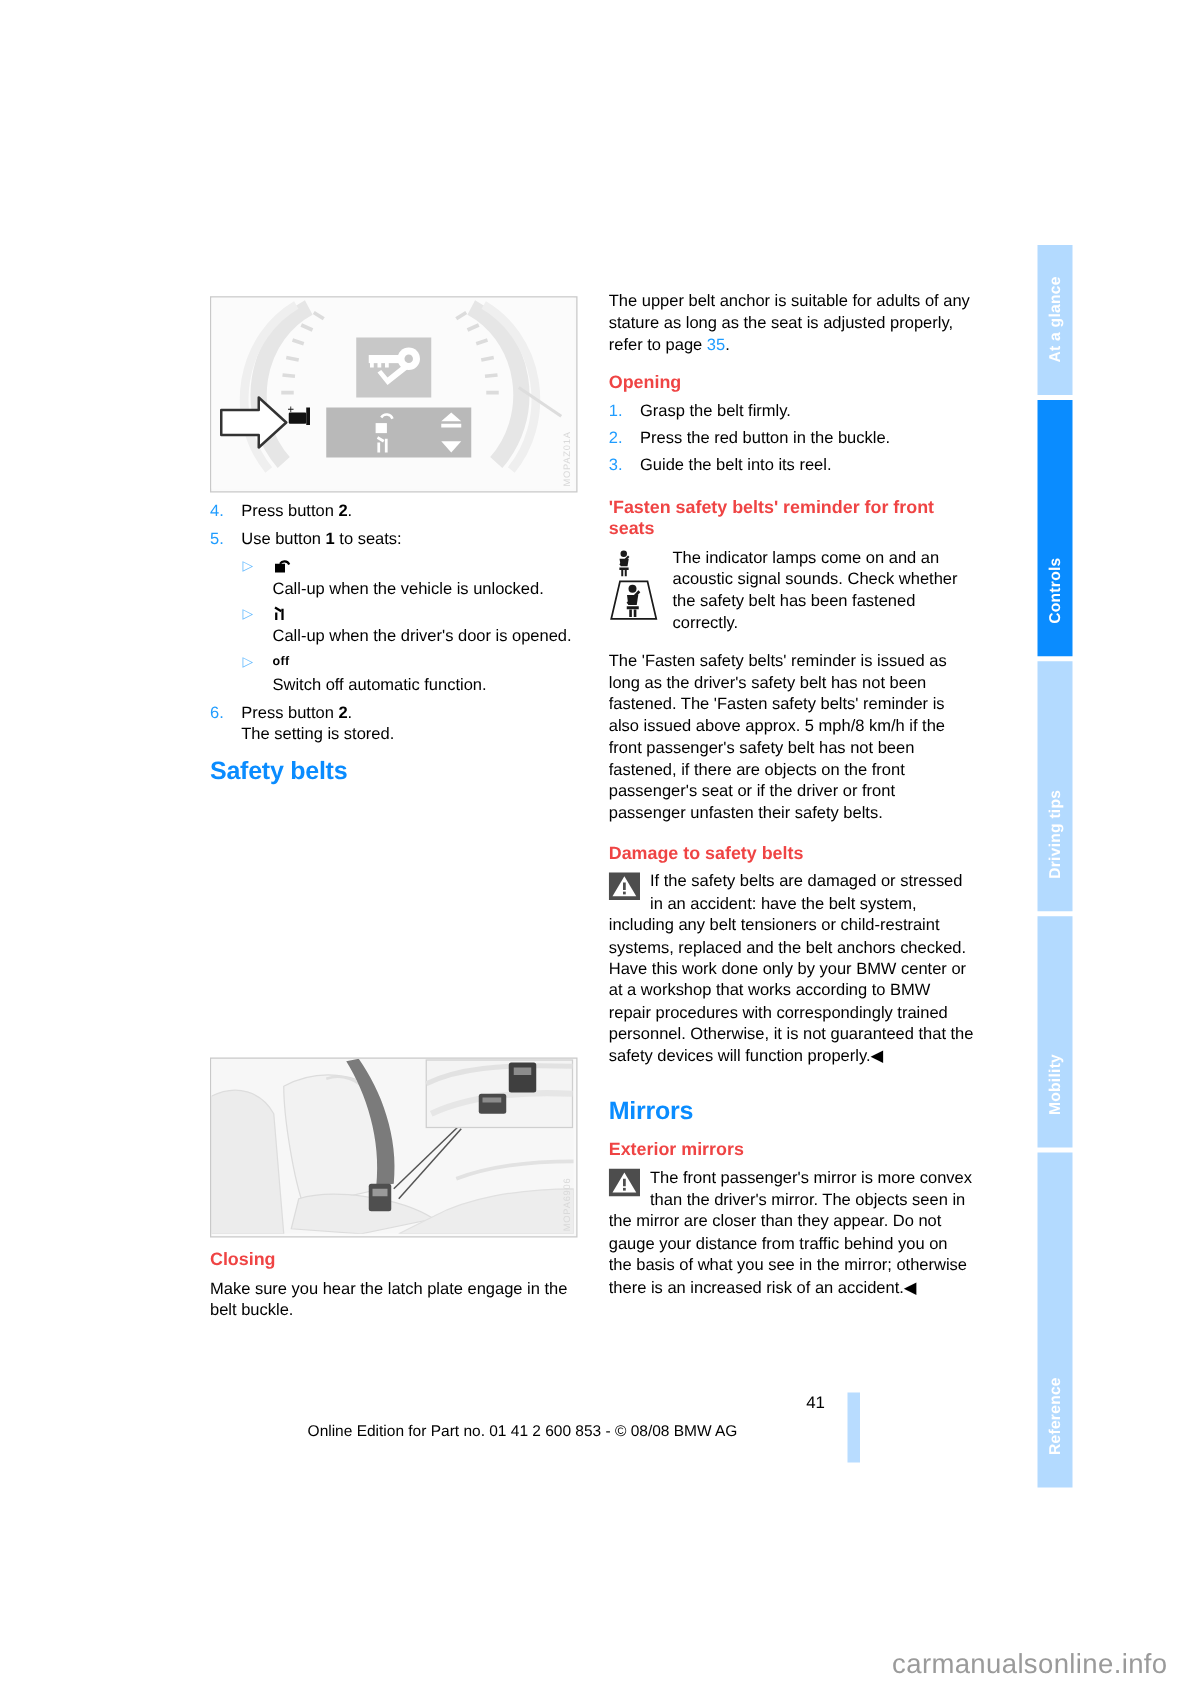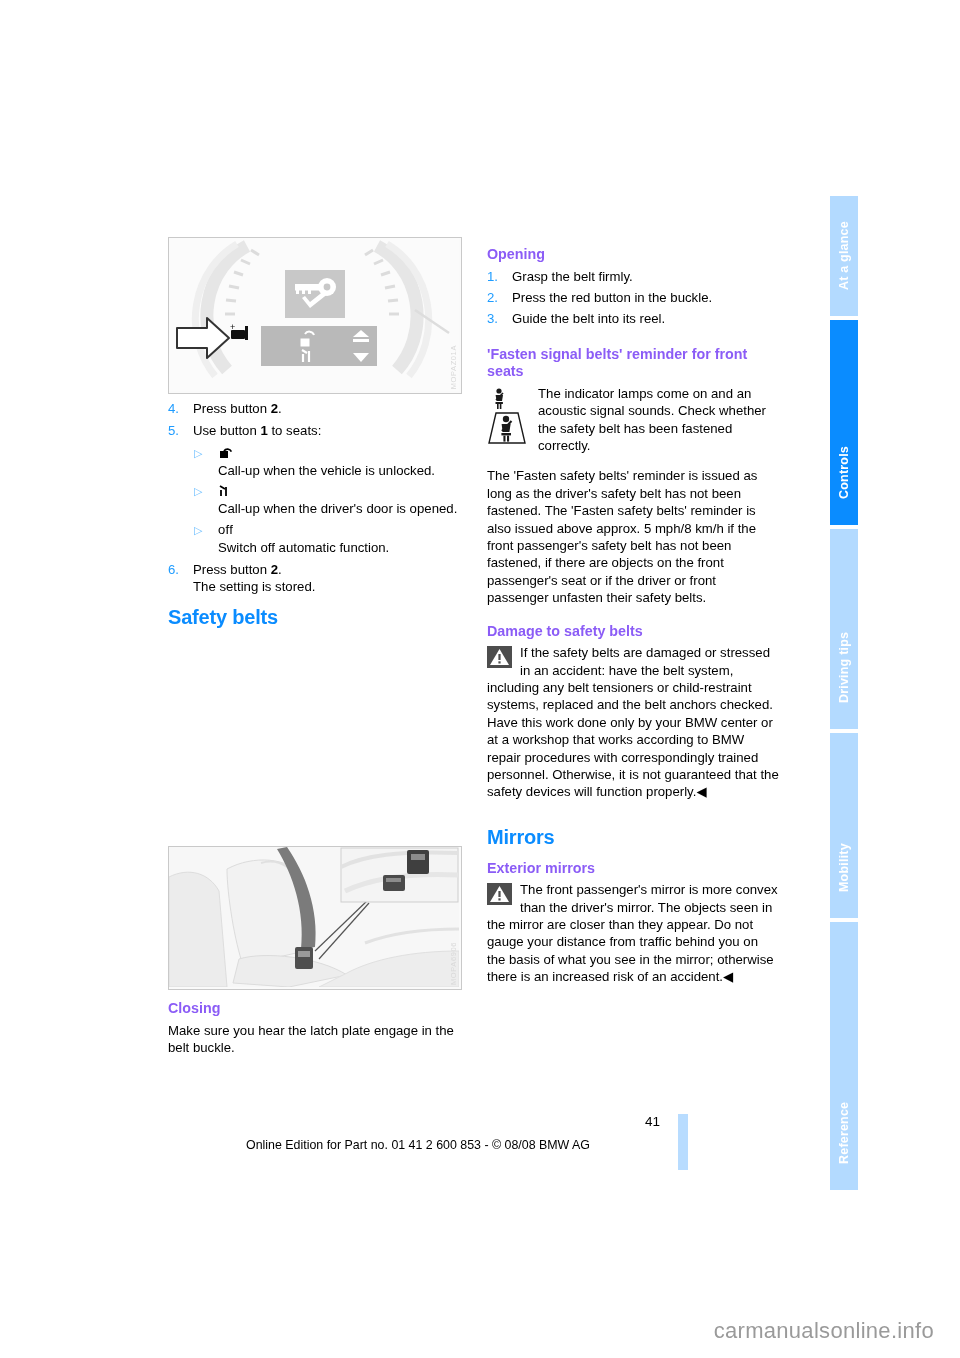--- a/index.html
+++ b/index.html
@@ -69,21 +69,21 @@
   
   h1.sec {
     color: #0a8cff;
     font-size: 20px;
     font-weight: bold;
     margin: 10px 0 11px 0;
     line-height: 23px;
     letter-spacing: -.2px;
   }
   h2.sub {
-    color: #8b5cf6;
+    color: #ef4444;
     font-size: 14.3px;
     font-weight: bold;
     margin: 18px 0 4px 0;
     line-height: 17.5px;
   }
   h1.sec.first, h2.sub.first { margin-top: 0; }
 
   .blue { color: #1f9cff; }
 
   
@@ -113,22 +113,22 @@
     color: #66bbff;
     font-size: 11px;
     line-height: 18px;
   }
   .glyph-lock, .glyph-door, .glyph-off {
     display: block;
     height: 18px;
     line-height: 18px;
   }
   .glyph-off {
-    font-weight: normal;
-    font-size: 13px;
+    font-weight: bold;
+    font-size: 10px;
     letter-spacing: .3px;
   }
 
   
   .noteblock { overflow: hidden; }
   .warn-icon {
     float: left;
     width: 25px; height: 22px;
     background: #4d4d4d;
     margin: 2px 8px 0 0;
@@ -375,38 +375,39 @@
 
   </div>
 
   <div class="col" id="col-left-closing" style="left:168px; top:1000px;">
     <h2 class="sub first">Closing</h2>
     <p class="tight">Make sure you hear the latch plate engage in the belt buckle.</p>
   </div>
 
   <div class="col" id="col-right">
 
+    <p><span>The upper belt anchor is suitable for adults of any stature as long as the seat is adjusted properly, refer to page </span><span class="blue">35</span><span>.</span></p>
 
     <h2 class="sub" style="margin-top:14px;">Opening</h2>
     <div class="steps">
       <div class="step" style="margin-bottom:4px;">
         <span class="num">1.</span>
         <span>Grasp the belt firmly.</span>
       </div>
       <div class="step" style="margin-bottom:4px;">
         <span class="num">2.</span>
         <span>Press the red button in the buckle.</span>
       </div>
       <div class="step">
         <span class="num">3.</span>
         <span>Guide the belt into its reel.</span>
       </div>
     </div>
 
-    <h2 class="sub" style="margin-top:18px;">'Fasten signal belts' reminder for front seats</h2>
+    <h2 class="sub" style="margin-top:18px;">'Fasten safety belts' reminder for front seats</h2>
 
     <div class="noteblock">
       <span class="belt-icons">
         <svg width="40" height="60" viewBox="0 0 40 60">
 
           <g fill="#1a1a1a">
             <circle cx="12" cy="4" r="2.6"></circle>
             <path d="M8.6 8 L16 8 L15 14 L9.6 14 Z"></path>
             <rect x="8.5" y="15" width="7.4" height="2"></rect>
             <rect x="10" y="17" width="1.6" height="5"></rect>

